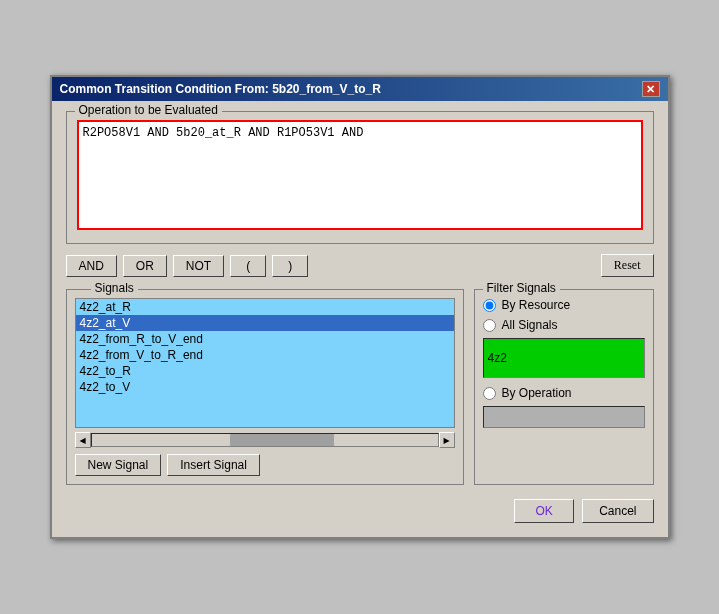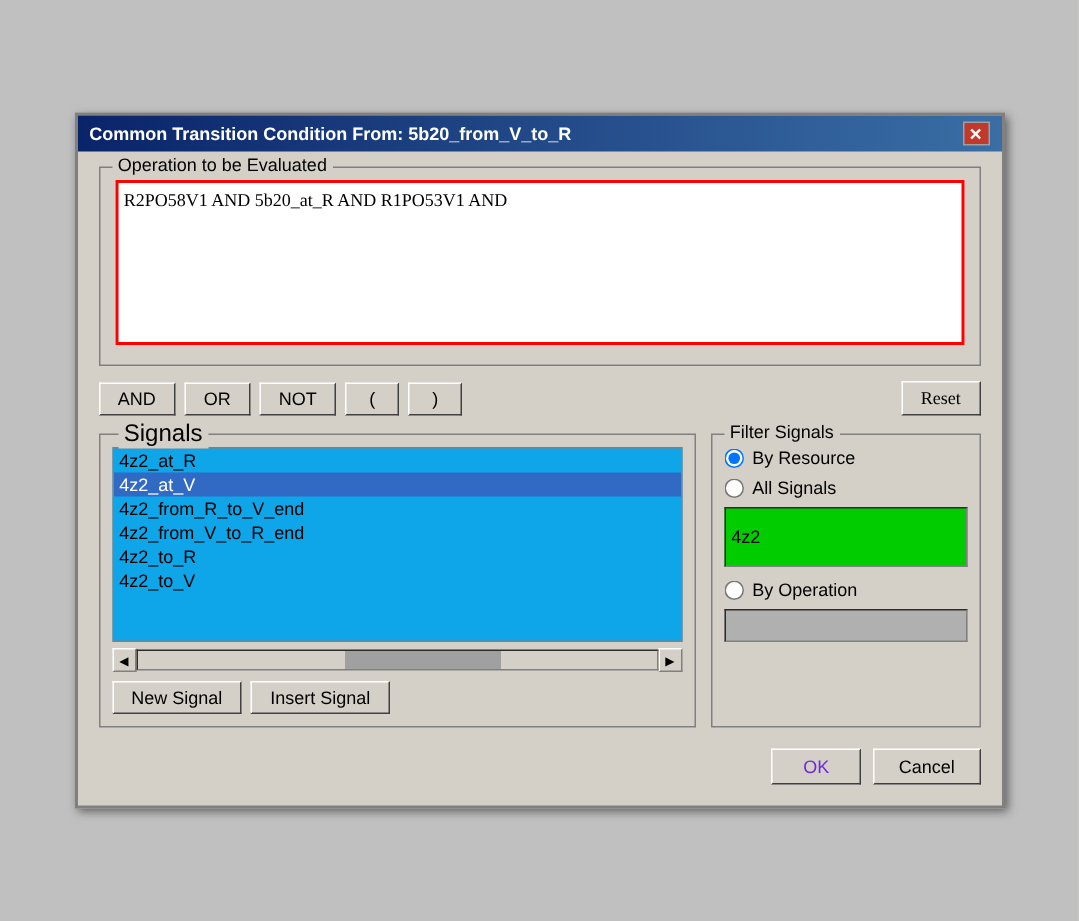--- a/index.html
+++ b/index.html
@@ -59,21 +59,21 @@
       left: 8px;
       background: #d4d0c8;
       padding: 0 4px;
       font-size: 12px;
     }
     .condition-textarea {
       width: 100%;
       height: 110px;
       border: 2px solid red;
       background: white;
-      font-family: Liberation Serif, serif;
+      font-family: Liberation Mono, monospace;
       font-size: 12px;
       padding: 4px;
       resize: none;
       outline: none;
     }
     .button-row {
       display: flex;
       gap: 6px;
       margin-top: 8px;
       align-items: center;
@@ -104,29 +104,29 @@
     .signals-group {
       flex: 1;
       border: 1px solid #808080;
       padding: 8px 8px 8px 8px;
       position: relative;
       min-width: 0;
     }
     .signals-group-label {
       position: absolute;
       top: -9px;
-      left: 12px;
+      left: 24px;
       background: #d4d0c8;
       padding: 0 4px;
-      font-size: 16px;
+      font-size: 12px;
     }
     .signals-list {
       width: 100%;
       height: 130px;
-      background: #0ea5e9;
+      background: #7dd3fc;
       border: 1px solid #808080;
       overflow-y: auto;
       overflow-x: auto;
       margin-bottom: 4px;
     }
     .signal-item {
       padding: 1px 4px;
       cursor: pointer;
       white-space: nowrap;
       font-size: 12px;

